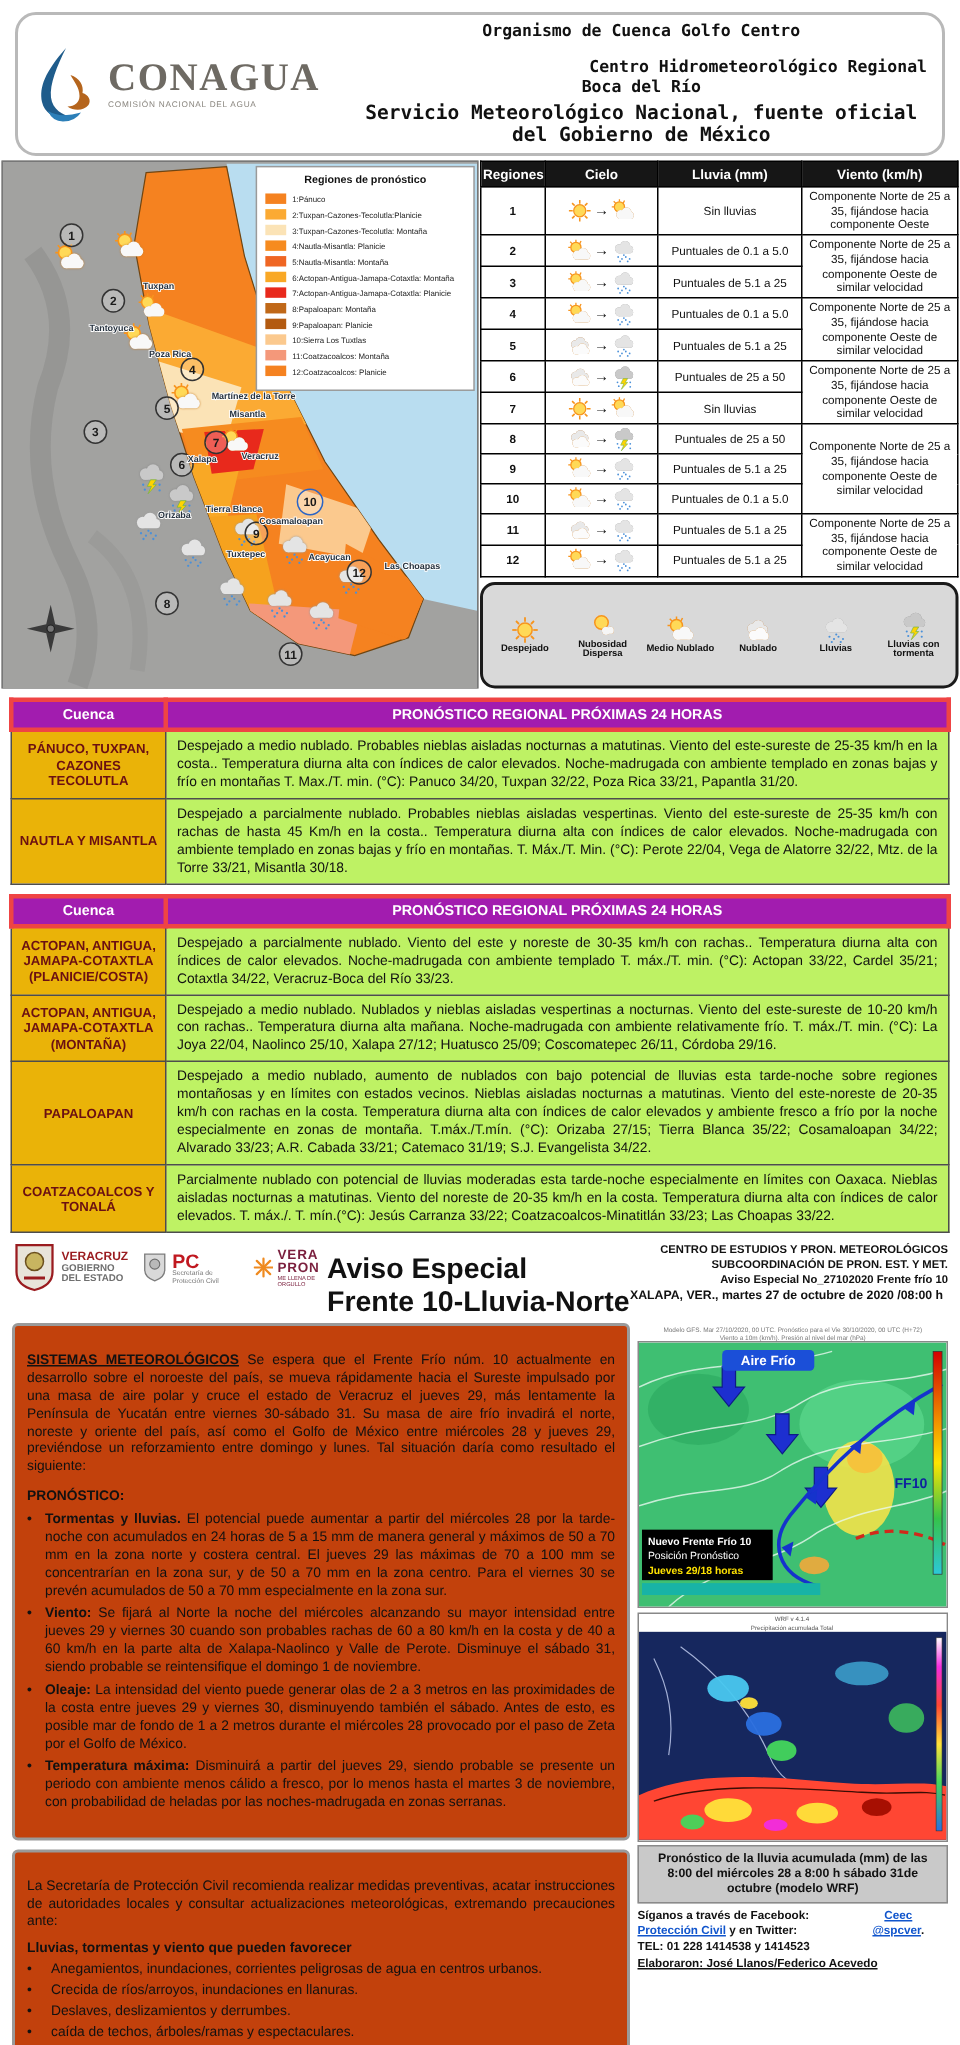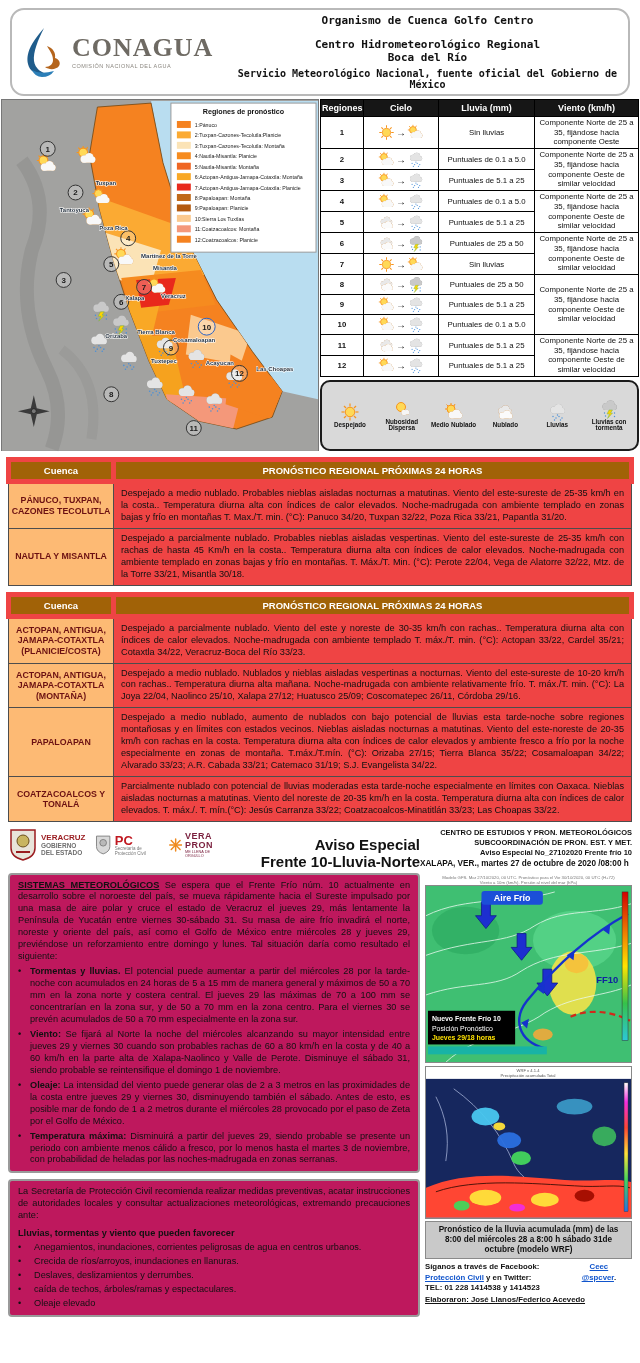--- a/index.html
+++ b/index.html
@@ -5,65 +5,65 @@
   html,body{margin:0;padding:0;background:#fff;width:640px;font-family:"Liberation Sans",sans-serif;color:#111;}
   .page{width:640px;position:relative;}
 
   
   .header-box{border:2px solid #b9b9b9;border-radius:14px;margin:8px 10px 3px 10px;padding:4px 10px;display:flex;align-items:center;min-height:70px;}
   .brand{display:flex;align-items:center;width:215px;}
   .brand-text{margin-left:6px;}
   .brand-name{font-family:"Liberation Serif",serif;font-weight:bold;font-size:26px;color:#6e6a63;letter-spacing:1px;line-height:1;}
   .brand-sub{font-size:5.5px;color:#8a867f;letter-spacing:.5px;margin-top:2px;}
   .header-titles{flex:1;text-align:center;font-family:"DejaVu Sans Mono",monospace;font-weight:bold;}
-  .ht1{font-size:11px;} .ht2{font-size:11px;margin-top:11px;} .ht3{font-size:11px;}
-  .ht4{font-size:10px;margin-top:4px;}
+  .ht1{font-size:11px;} .ht2{font-size:11px;margin-top:11px;text-align:right;} .ht3{font-size:11px;}
+  .ht4{font-size:13px;margin-top:4px;}
 
   
   .row-maps{display:flex;margin:0 1px;}
   .map-panel{width:318px;height:352px;border:1px solid #777;box-sizing:border-box;background:#a2a2a0;}
   .rt-panel{width:320px;margin-left:1px;display:flex;flex-direction:column;}
   table.region{border-collapse:collapse;width:100%;table-layout:fixed;}
   table.region th{background:#161616;color:#fff;font-size:9px;padding:3px 1px;border:1px solid #000;}
   table.region td{border:1px solid #000;font-size:7.8px;text-align:center;vertical-align:middle;padding:1px;background:#fff;}
   td.regcell{background:linear-gradient(180deg,#fdfdfd 0%,#cfcfcf 45%,#8f8f8f 100%);font-weight:bold;font-size:9.5px;}
   .c-reg{width:42px;} .c-cielo{width:74px;} .c-lluv{width:94px;} .c-viento{width:102px;}
   .cielocell{white-space:nowrap;}
   .wi{width:17px;height:17px;vertical-align:middle;}
   .arrow{font-weight:bold;font-size:10px;margin:0 1px;vertical-align:middle;}
   .vientocell{font-size:7.6px;line-height:1.25;}
   .legendbar{border:2px solid #1a1a1a;border-radius:10px;background:#d9d9d9;display:flex;margin-top:3px;padding:3px 2px;flex:1;align-items:center;}
   .leg-item{flex:1;text-align:center;font-size:6.3px;font-weight:bold;line-height:1.1;}
   .leg-item .wi{width:20px;height:20px;}
 
   
   .ftable{width:628px;margin:6px 6px 0 6px;border-collapse:collapse;}
-  .ftable th{background:#a16207;color:#fff;border:5px solid #ef4444;font-size:9.5px;padding:3px;}
+  .ftable th{background:#a21caf;color:#fff;border:3px solid #ef4444;font-size:9.5px;padding:3px;}
   .ftable th.small{width:94px;}
-  .ftable td.cuenca{width:94px;color:#6b1012;font-weight:bold;text-align:center;font-size:8.8px;border:1px solid #4d4d4d;background:#fdba74;padding:2px;line-height:1.2;}
-  .ftable td.fc{font-size:9.2px;text-align:justify;padding:4px 7px;background:#ef4444;border:1px solid #4d4d4d;line-height:1.3;}
+  .ftable td.cuenca{width:94px;color:#6b1012;font-weight:bold;text-align:center;font-size:8.8px;border:1px solid #4d4d4d;background:#eab308;padding:2px;line-height:1.2;}
+  .ftable td.fc{font-size:9.2px;text-align:justify;padding:4px 7px;background:#bef264;border:1px solid #4d4d4d;line-height:1.3;}
 
   
   .aviso-head{display:flex;align-items:flex-start;margin:6px 8px 2px 8px;}
   .logos{display:flex;align-items:center;gap:10px;width:210px;}
   .logo{display:flex;align-items:center;gap:3px;}
   .lg-t1{color:#9a1b1f;font-weight:bold;font-size:8px;line-height:1;}
   .lg-t2{color:#6f6f6f;font-weight:bold;font-size:6.5px;line-height:1.1;}
   .lg-pc{color:#c01820;font-weight:bold;font-size:13px;line-height:1;}
   .lg-pcsub{color:#777;font-size:4.5px;line-height:1.1;}
   .lg-vc{color:#7a1f3d;font-weight:bold;font-size:9px;line-height:.95;letter-spacing:.5px;}
   .lg-vcsub{color:#7a1f3d;font-size:3.8px;margin-top:1px;}
-  .aviso-title{flex:1;text-align:right;font-weight:bold;font-size:15px;line-height:1.15;padding-top:8px;}
+  .aviso-title{flex:1;text-align:left;font-weight:bold;font-size:19px;line-height:1.15;padding-top:8px;}
   .right-head{width:212px;font-weight:bold;font-size:7.5px;text-align:right;line-height:1.35;}
   .right-head .rh-last{font-size:8.2px;text-align:left;}
 
   
   .lower{display:flex;margin:2px 8px 6px 8px;gap:5px;}
   .lcol{width:415px;}
-  .box{border:2px solid #9a9a9a;border-radius:4px;padding:5px 8px;font-size:9.2px;text-align:justify;line-height:1.3;background:#be185d;}
+  .box{border:2px solid #9a9a9a;border-radius:4px;padding:17px 8px;font-size:9.2px;text-align:justify;line-height:1.3;background:#c2410c;}
   .box + .box{margin-top:6px;}
   .sistemas-label{font-weight:bold;text-decoration:underline;}
   .pron-label{font-weight:bold;margin-top:8px;}
   .bullet{display:flex;margin-top:3px;}
   .bullet .dot{width:12px;flex:none;font-weight:bold;}
   .bullet .bt{font-weight:bold;}
   .hz-title{font-weight:bold;margin-top:6px;}
   .hz{display:flex;margin-top:2px;}
   .hz .dot{width:16px;flex:none;}
   .rcol{width:207px;font-size:8px;}
@@ -564,20 +564,21 @@
       <div>SUBCOORDINACIÓN DE PRON.  EST. Y MET.</div>
       <div>Aviso Especial No_27102020 Frente frío 10</div>
       <div class="rh-last">XALAPA, VER.,  martes 27 de octubre de 2020 /08:00 h</div>
     </div>
   </div>
 
   <div class="lower">
     <div class="lcol">
       <div class="box">
         <span class="sistemas-label">SISTEMAS METEOROLÓGICOS</span><span> Se espera que el Frente Frío núm. 10 actualmente en desarrollo sobre el noroeste del país, se mueva rápidamente hacia el Sureste impulsado por una masa de aire polar y cruce el estado de Veracruz el jueves 29, más lentamente la Península de Yucatán entre viernes 30-sábado 31. Su masa de aire frío invadirá el norte, noreste y oriente del país, así como el Golfo de México entre miércoles 28 y jueves 29, previéndose un reforzamiento entre domingo y lunes. Tal situación daría como resultado el siguiente:</span>
+        <div class="pron-label">PRONÓSTICO:</div>
         <div class="bullet">
             <span class="dot">•</span>
             <span><span class="bt">Tormentas y lluvias.</span><span> El potencial puede aumentar a partir del miércoles 28 por la tarde-noche con acumulados en 24 horas de 5 a 15 mm de manera general y  máximos de 50 a 70 mm en la zona norte y costera central. El jueves 29 las máximas de 70 a 100 mm se concentrarían en la zona sur, y de 50 a 70 mm en la zona centro.  Para el viernes 30  se prevén acumulados de 50 a 70 mm especialmente en la zona sur.</span></span>
           </div>
         <div class="bullet">
             <span class="dot">•</span>
             <span><span class="bt">Viento:</span><span> Se fijará al Norte la noche del miércoles alcanzando su mayor intensidad entre jueves 29 y viernes 30 cuando son probables rachas de 60 a 80 km/h en la costa y de 40 a 60 km/h en la parte alta de Xalapa-Naolinco y Valle de Perote. Disminuye el sábado 31, siendo probable se reintensifique el domingo 1 de noviembre.</span></span>
           </div>
         <div class="bullet">
             <span class="dot">•</span>

